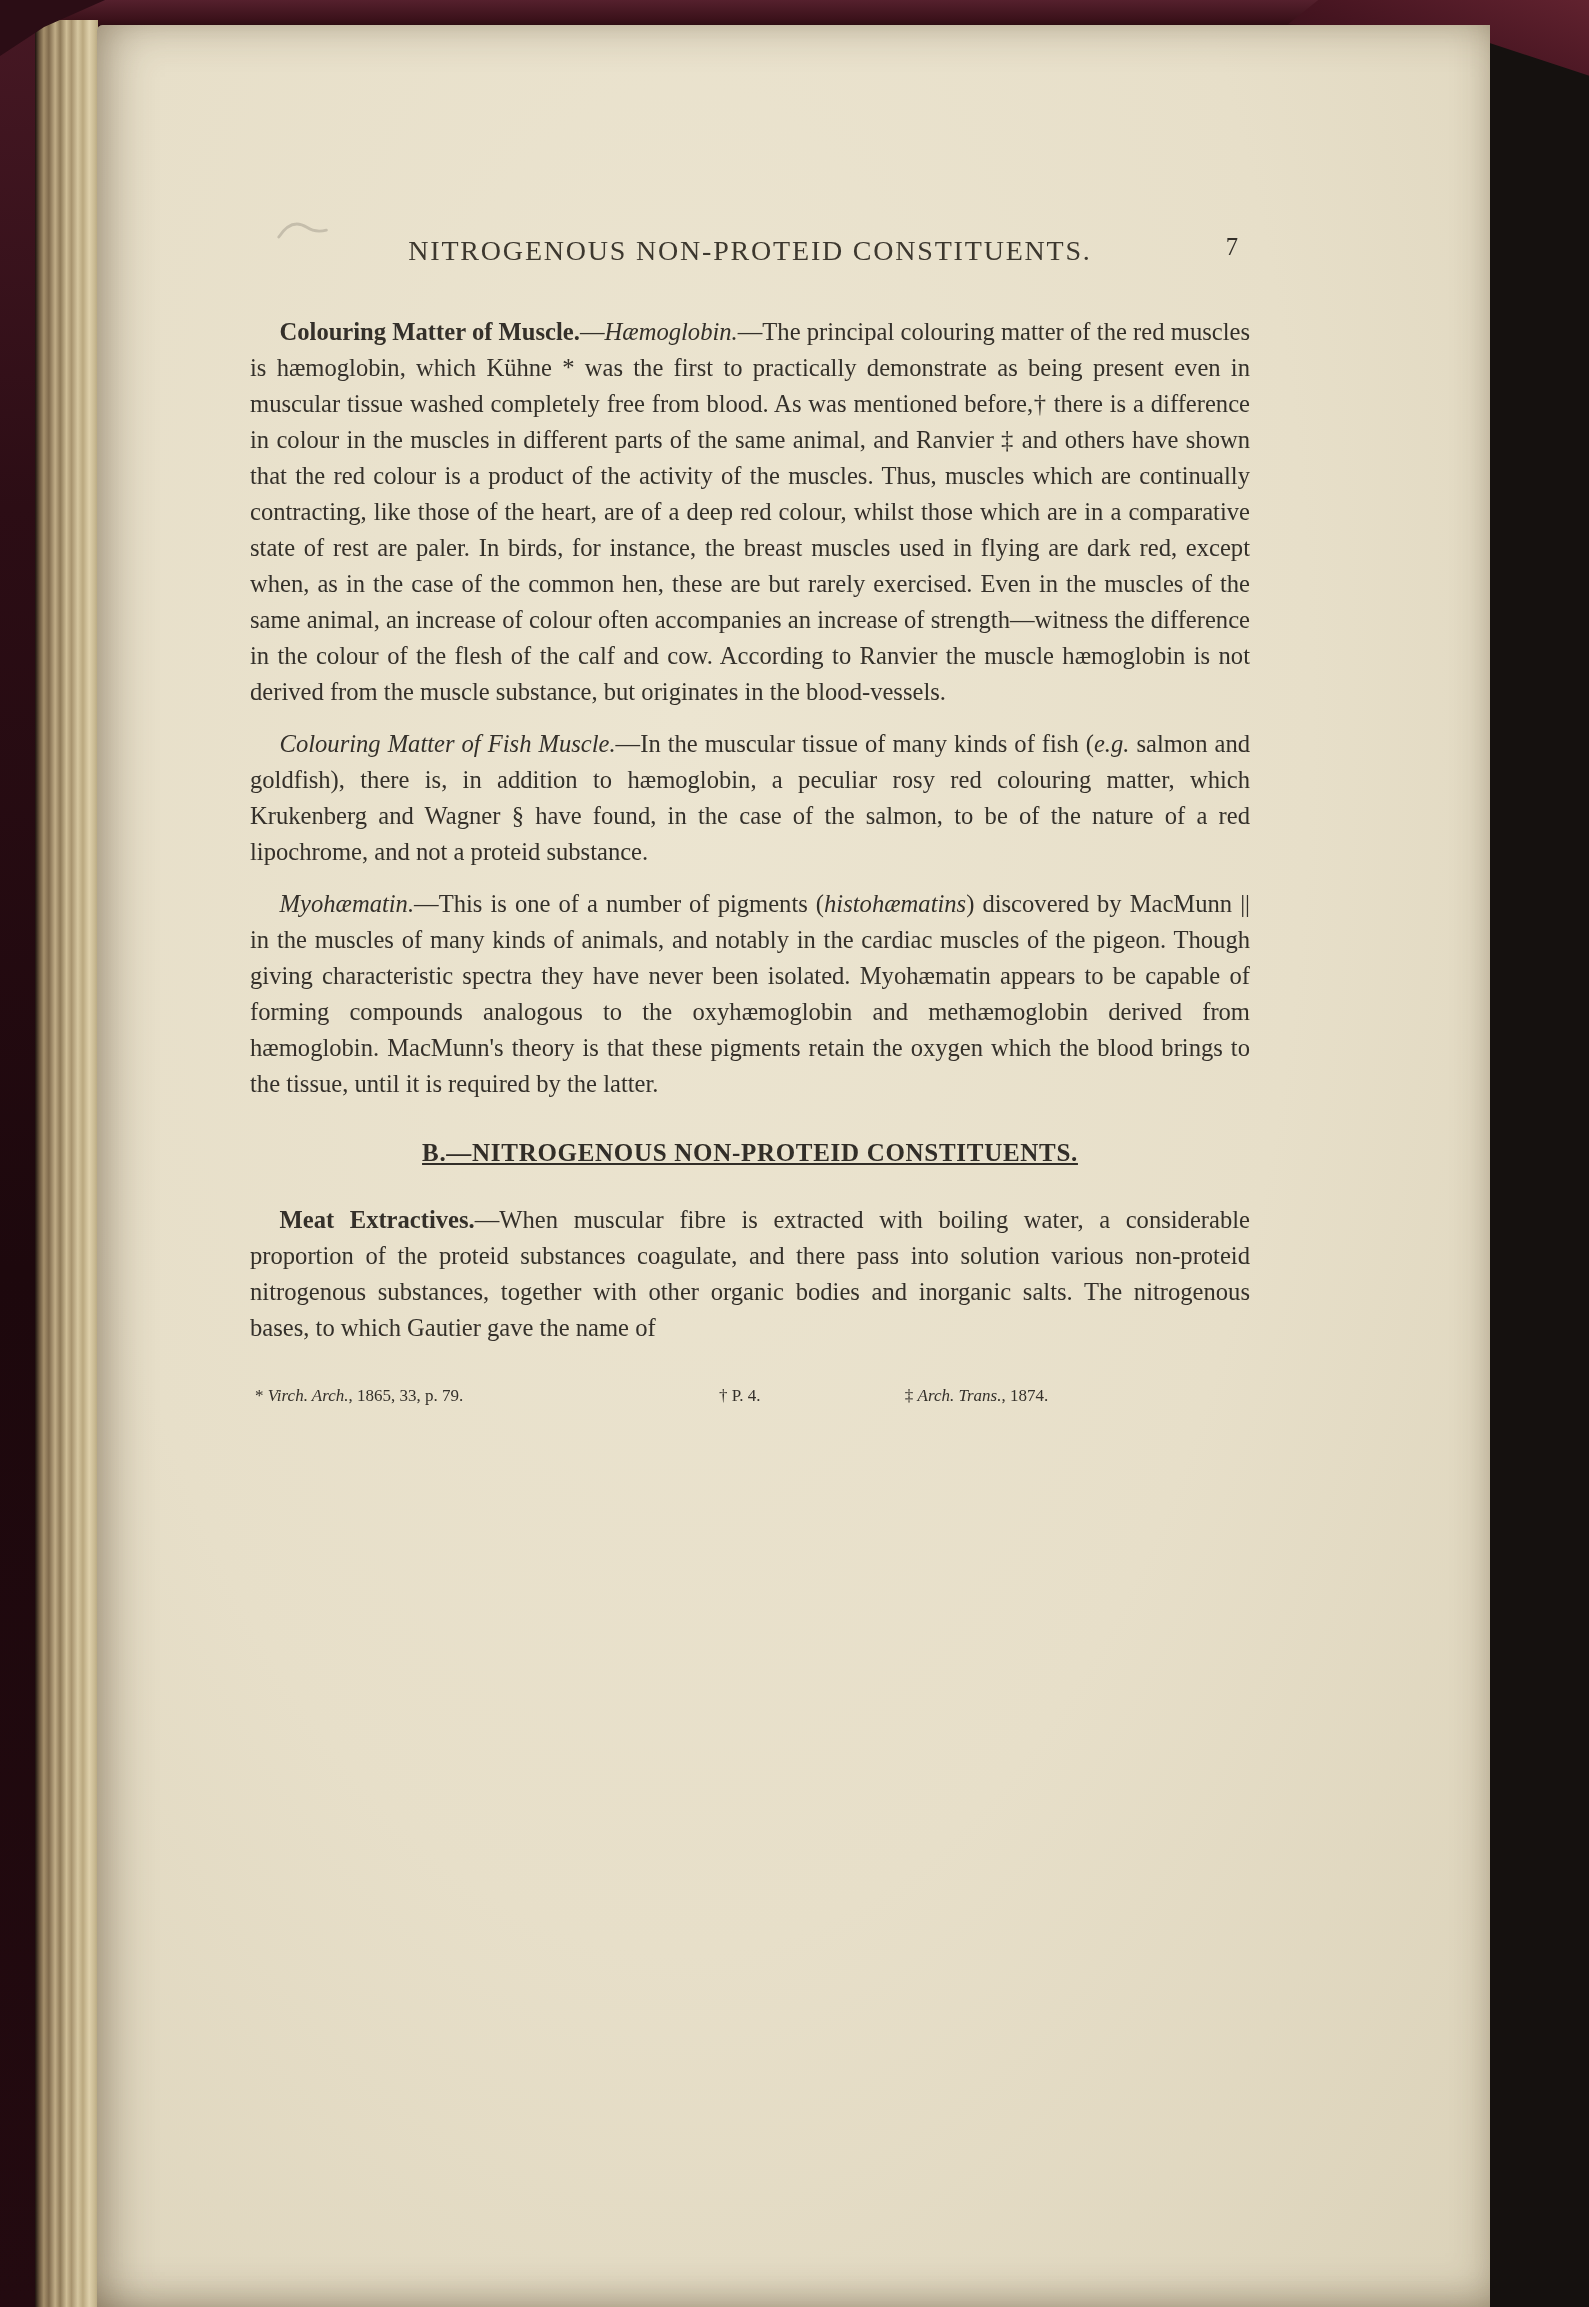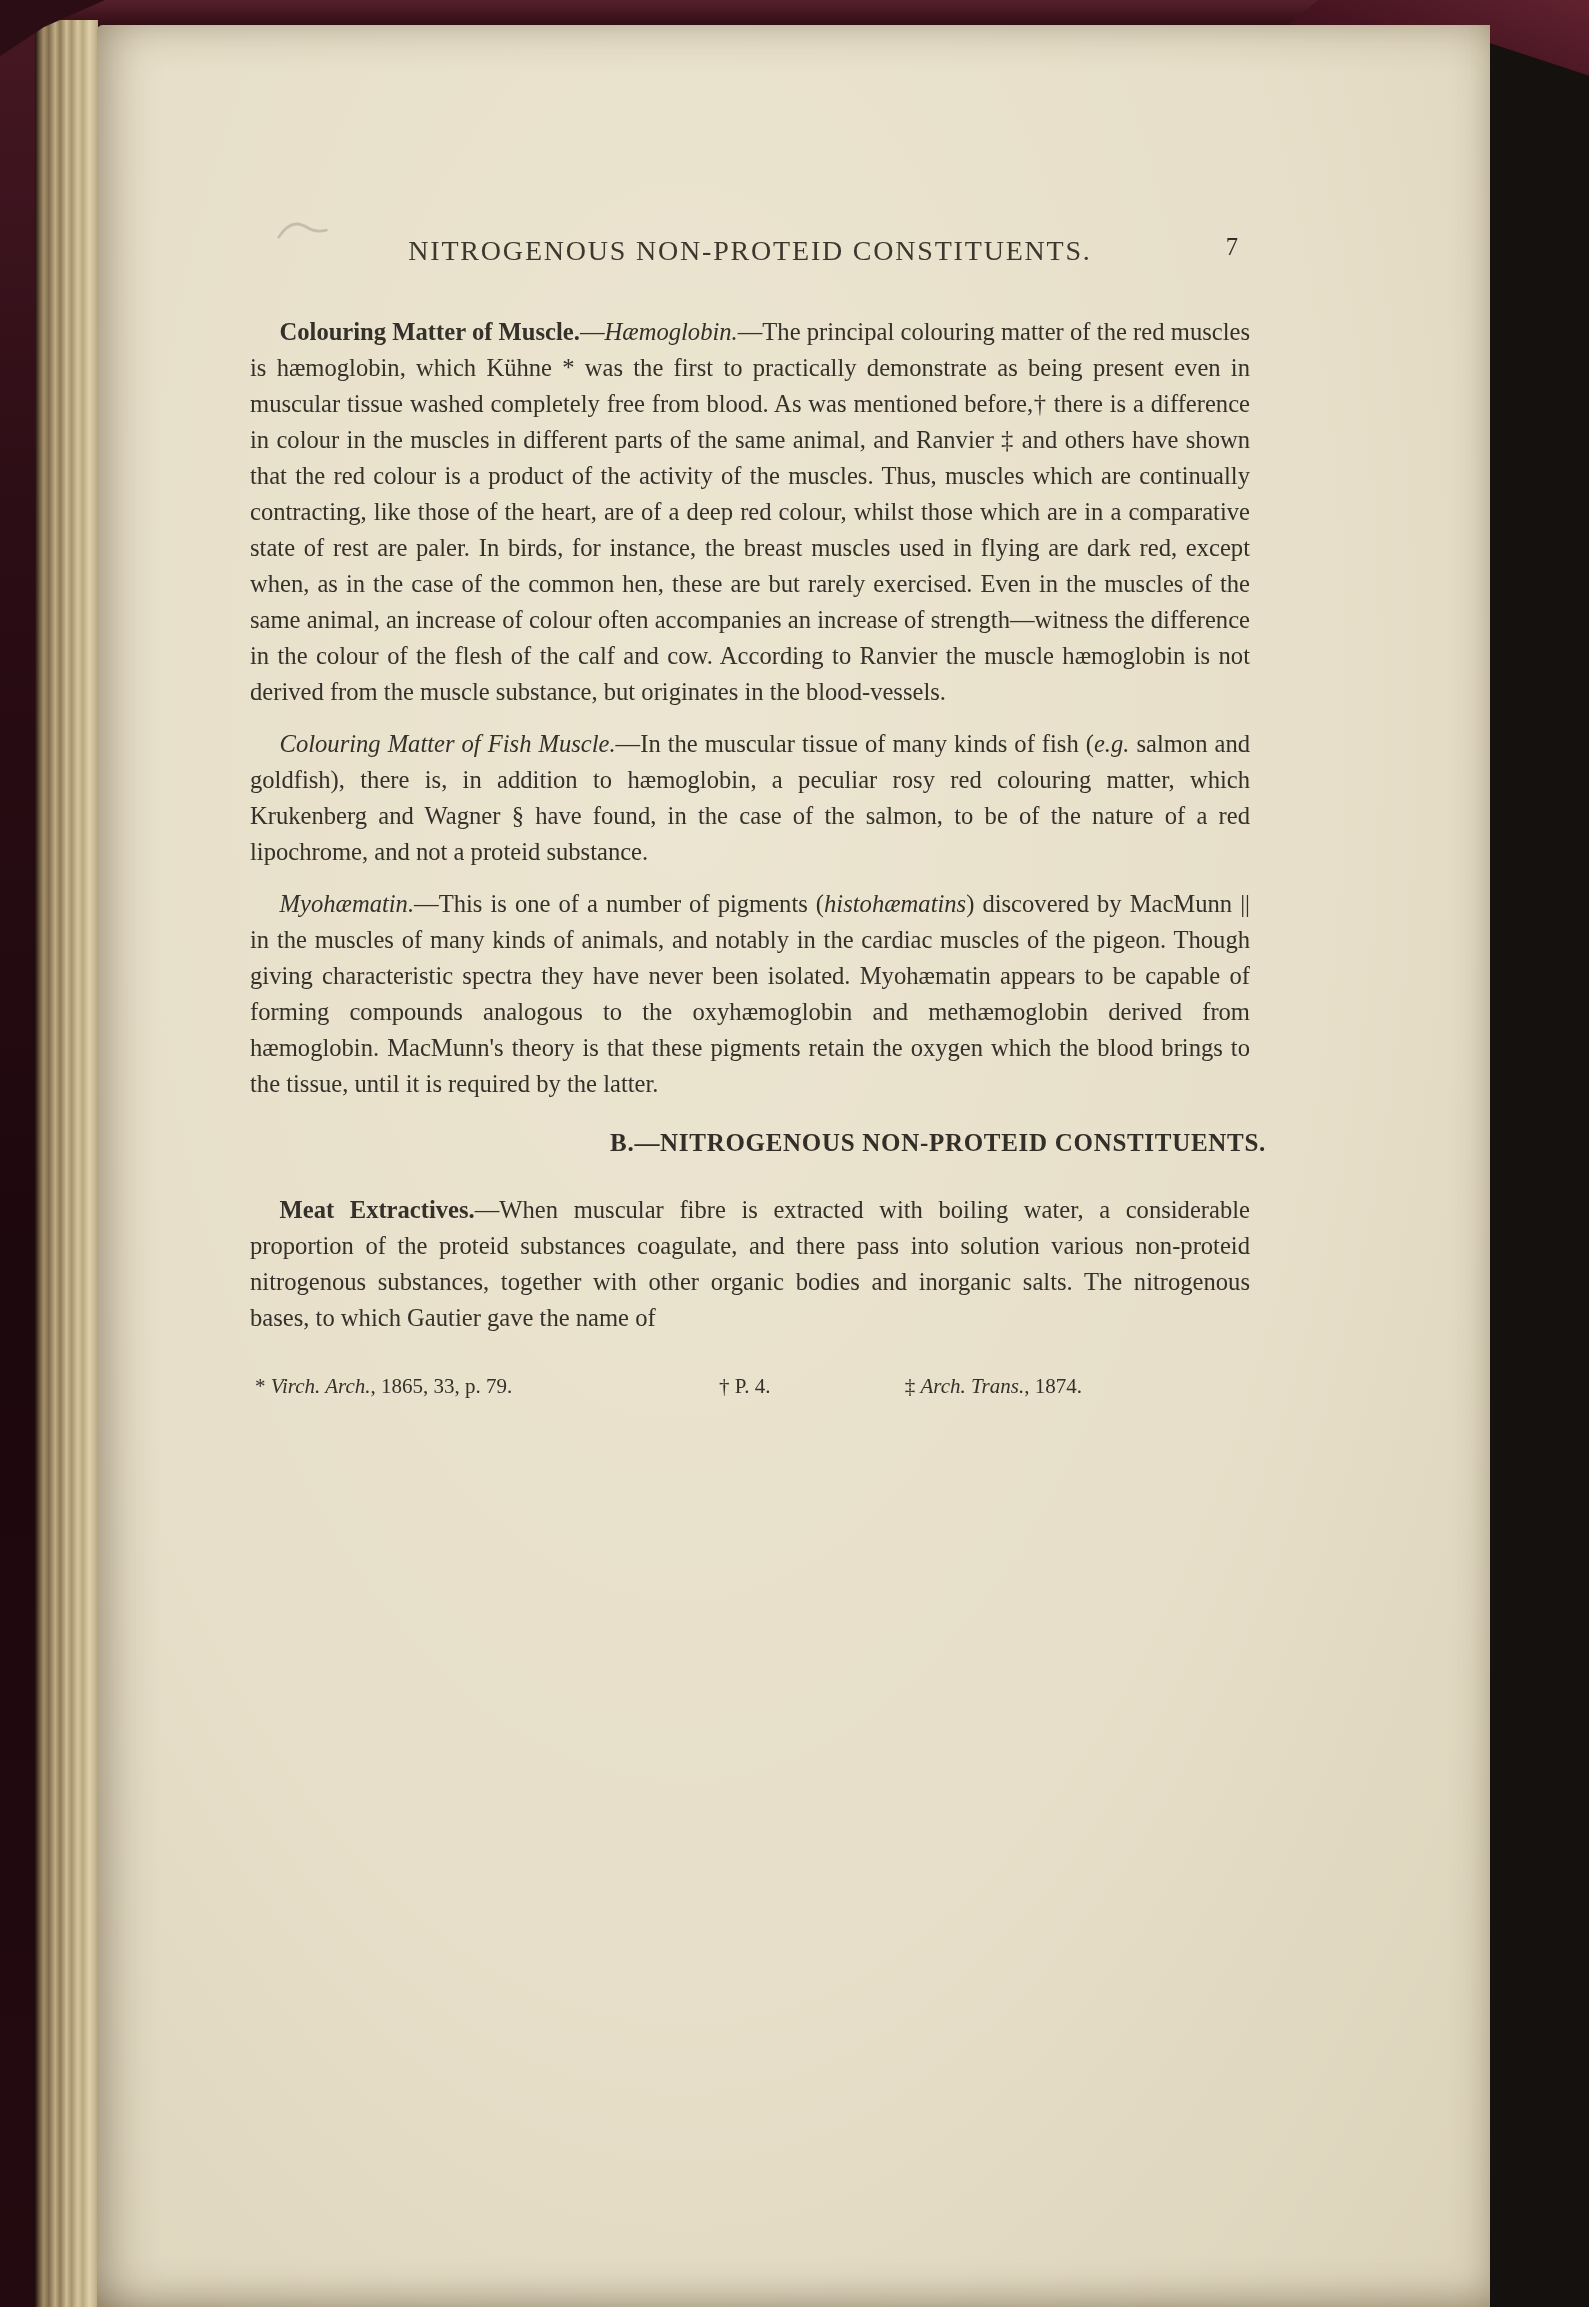--- a/index.html
+++ b/index.html
@@ -31,23 +31,23 @@
       inset 24px 8.4px 49px -15.4px rgba(72,52,26,0.45),
       inset -9.8px -18px 42px -14px rgba(72,52,26,0.38);}
   .text-col{position:absolute;left:137px;top:0;width:1032px;
     color:#34302a;font-size:24.6px;line-height:36px;text-align:justify;}
   .running-header{position:relative;margin-top:208px;height:36px;margin-bottom:45px;}
   .running-title{text-align:center;font-size:28px;letter-spacing:1.8px;color:#3d382f;}
   .page-number{position:absolute;right:28px;top:-4.2px;font-size:24.6px;color:#34302a;}
   p{margin:16px;text-indent:29.5px;}
   .b{font-weight:bold;}
   .i{font-style:italic;}
-  .section-heading{font-weight:bold;font-size:25px;text-align:right;
-    margin:23px 0 31px 0;letter-spacing:0.7px;color:#322e28;}
-  .footnotes{margin-top:34px;font-size:21px;line-height:32px;text-align:left;}
+  .section-heading{font-weight:bold;font-size:25px;text-align:center;
+    margin:33px 0 31px 0;letter-spacing:0.7px;color:#322e28;text-decoration:underline;}
+  .footnotes{margin-top:34px;font-size:17px;line-height:32px;text-align:left;}
   .fnline{display:flex;}
   .fn-a{width:47%;padding-left:21px;box-sizing:border-box;}
   .fn-b{width:18%;}
   .fn-c{flex:1;}
   .stray-mark{position:absolute;left:179px;top:191px;opacity:.38;}
 </style>
 </head>
 <body>
 
 <div class="cover-top"></div>

